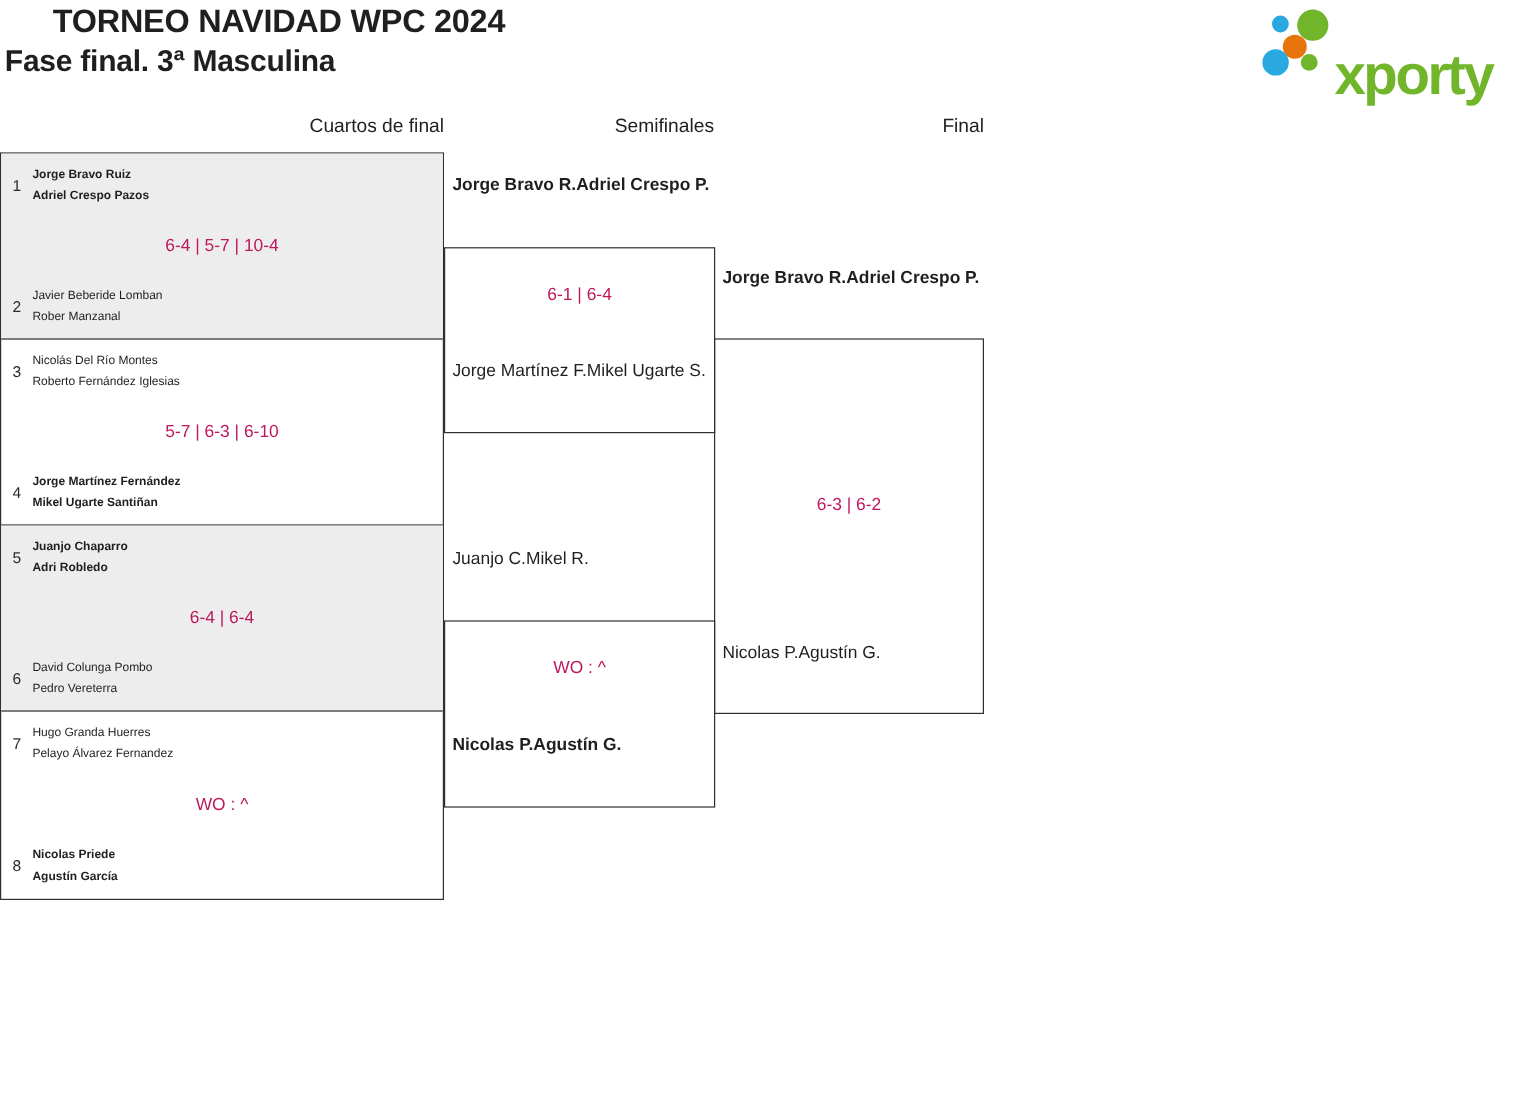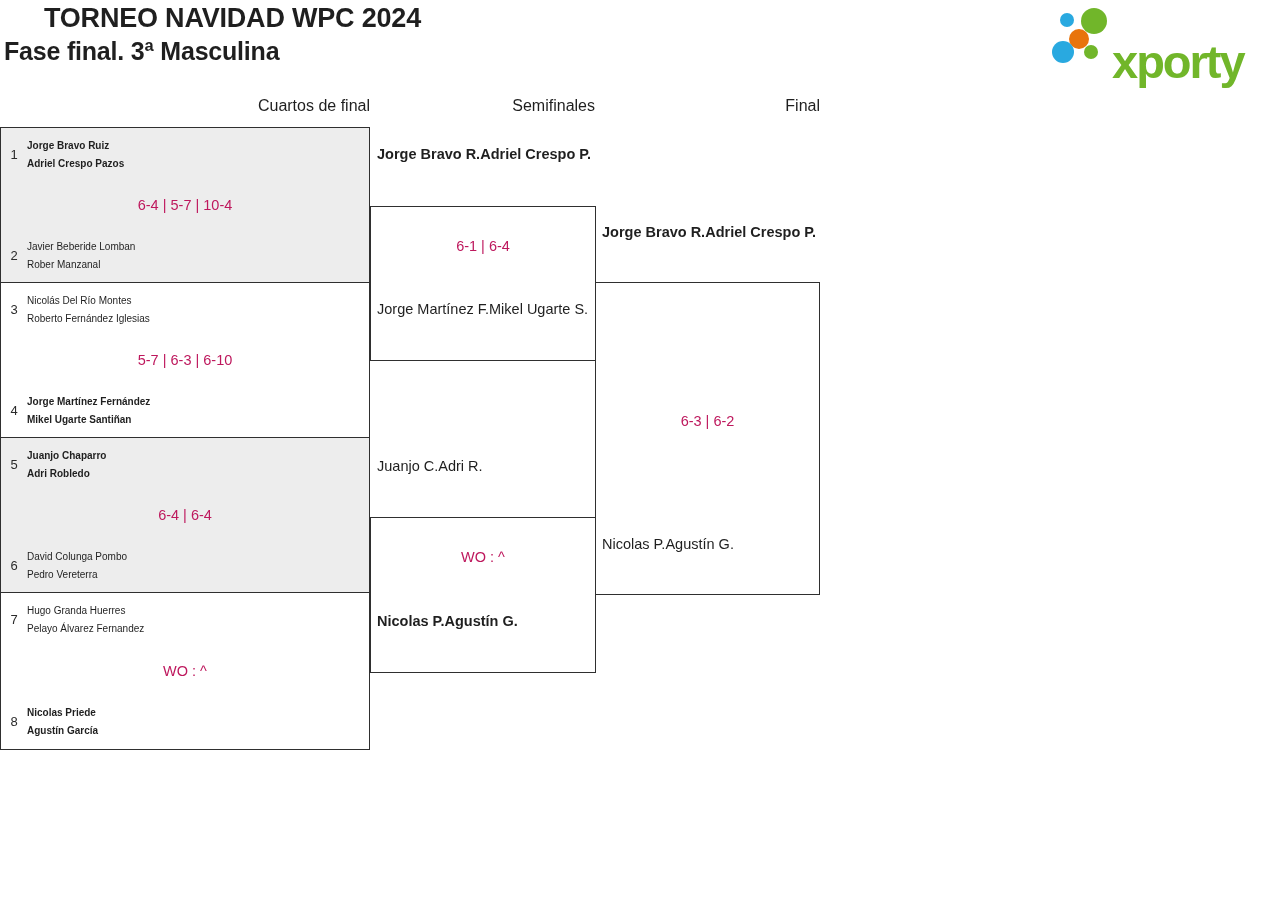--- a/index.html
+++ b/index.html
@@ -173,21 +173,21 @@
     <span>Adriel Crespo P.</span>
   </div>
   <div class="box-score sf1-score">6-1 | 6-4</div>
   <div class="adv sf1-bottom">
     <span>Jorge Martínez F.</span>
     <span>Mikel Ugarte S.</span>
   </div>
 
   <div class="adv sf2-top">
     <span>Juanjo C.</span>
-    <span>Adri R.</span>
+    <span>Mikel R.</span>
   </div>
   <div class="box-score sf2-score">WO : ^</div>
   <div class="adv sf2-bottom winner">
     <span>Nicolas P.</span>
     <span>Agustín G.</span>
   </div>
 
   <div class="adv final-top winner">
     <span>Jorge Bravo R.</span>
     <span>Adriel Crespo P.</span>

